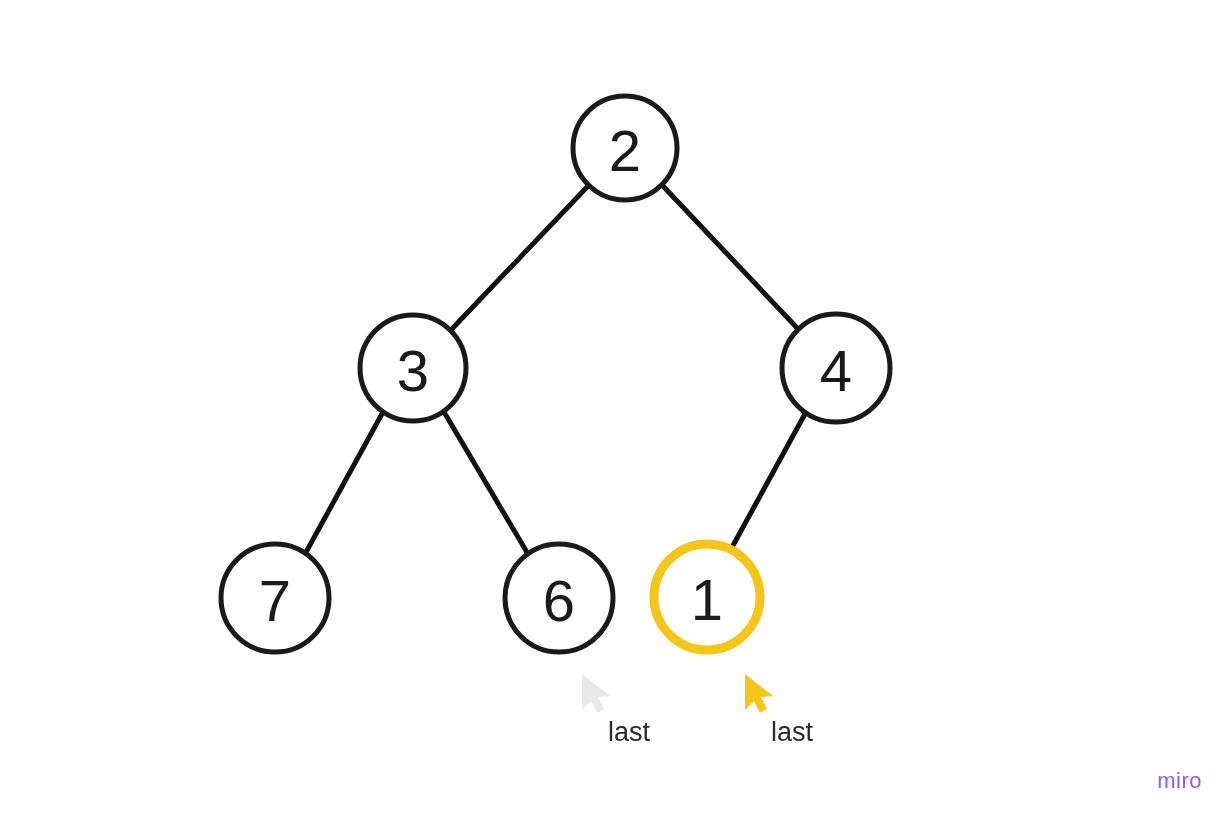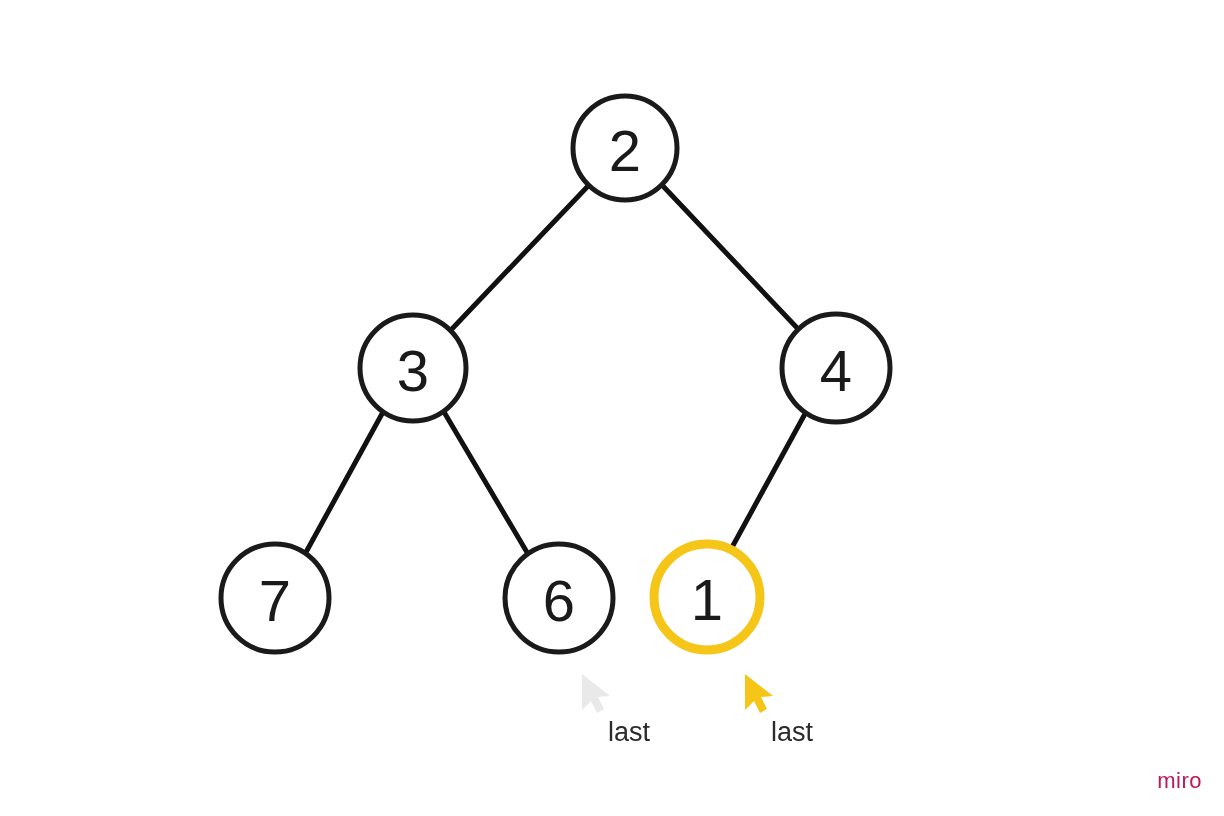--- a/index.html
+++ b/index.html
@@ -49,21 +49,21 @@
     font-weight: 400;
   }
 
   .watermark {
     position: absolute;
     right: 22px;
     bottom: 22px;
     font-family: "Liberation Sans", sans-serif;
     font-size: 22px;
     letter-spacing: 0.5px;
-    color: #be185d;
+    color: #8b5cf6;
     user-select: none;
     margin-left: 20px;
   }
 </style>
 </head>
 <body>
 
 <div id="canvas">
 
   <svg class="tree-svg" viewBox="0 0 1224 816" xmlns="http://www.w3.org/2000/svg">

